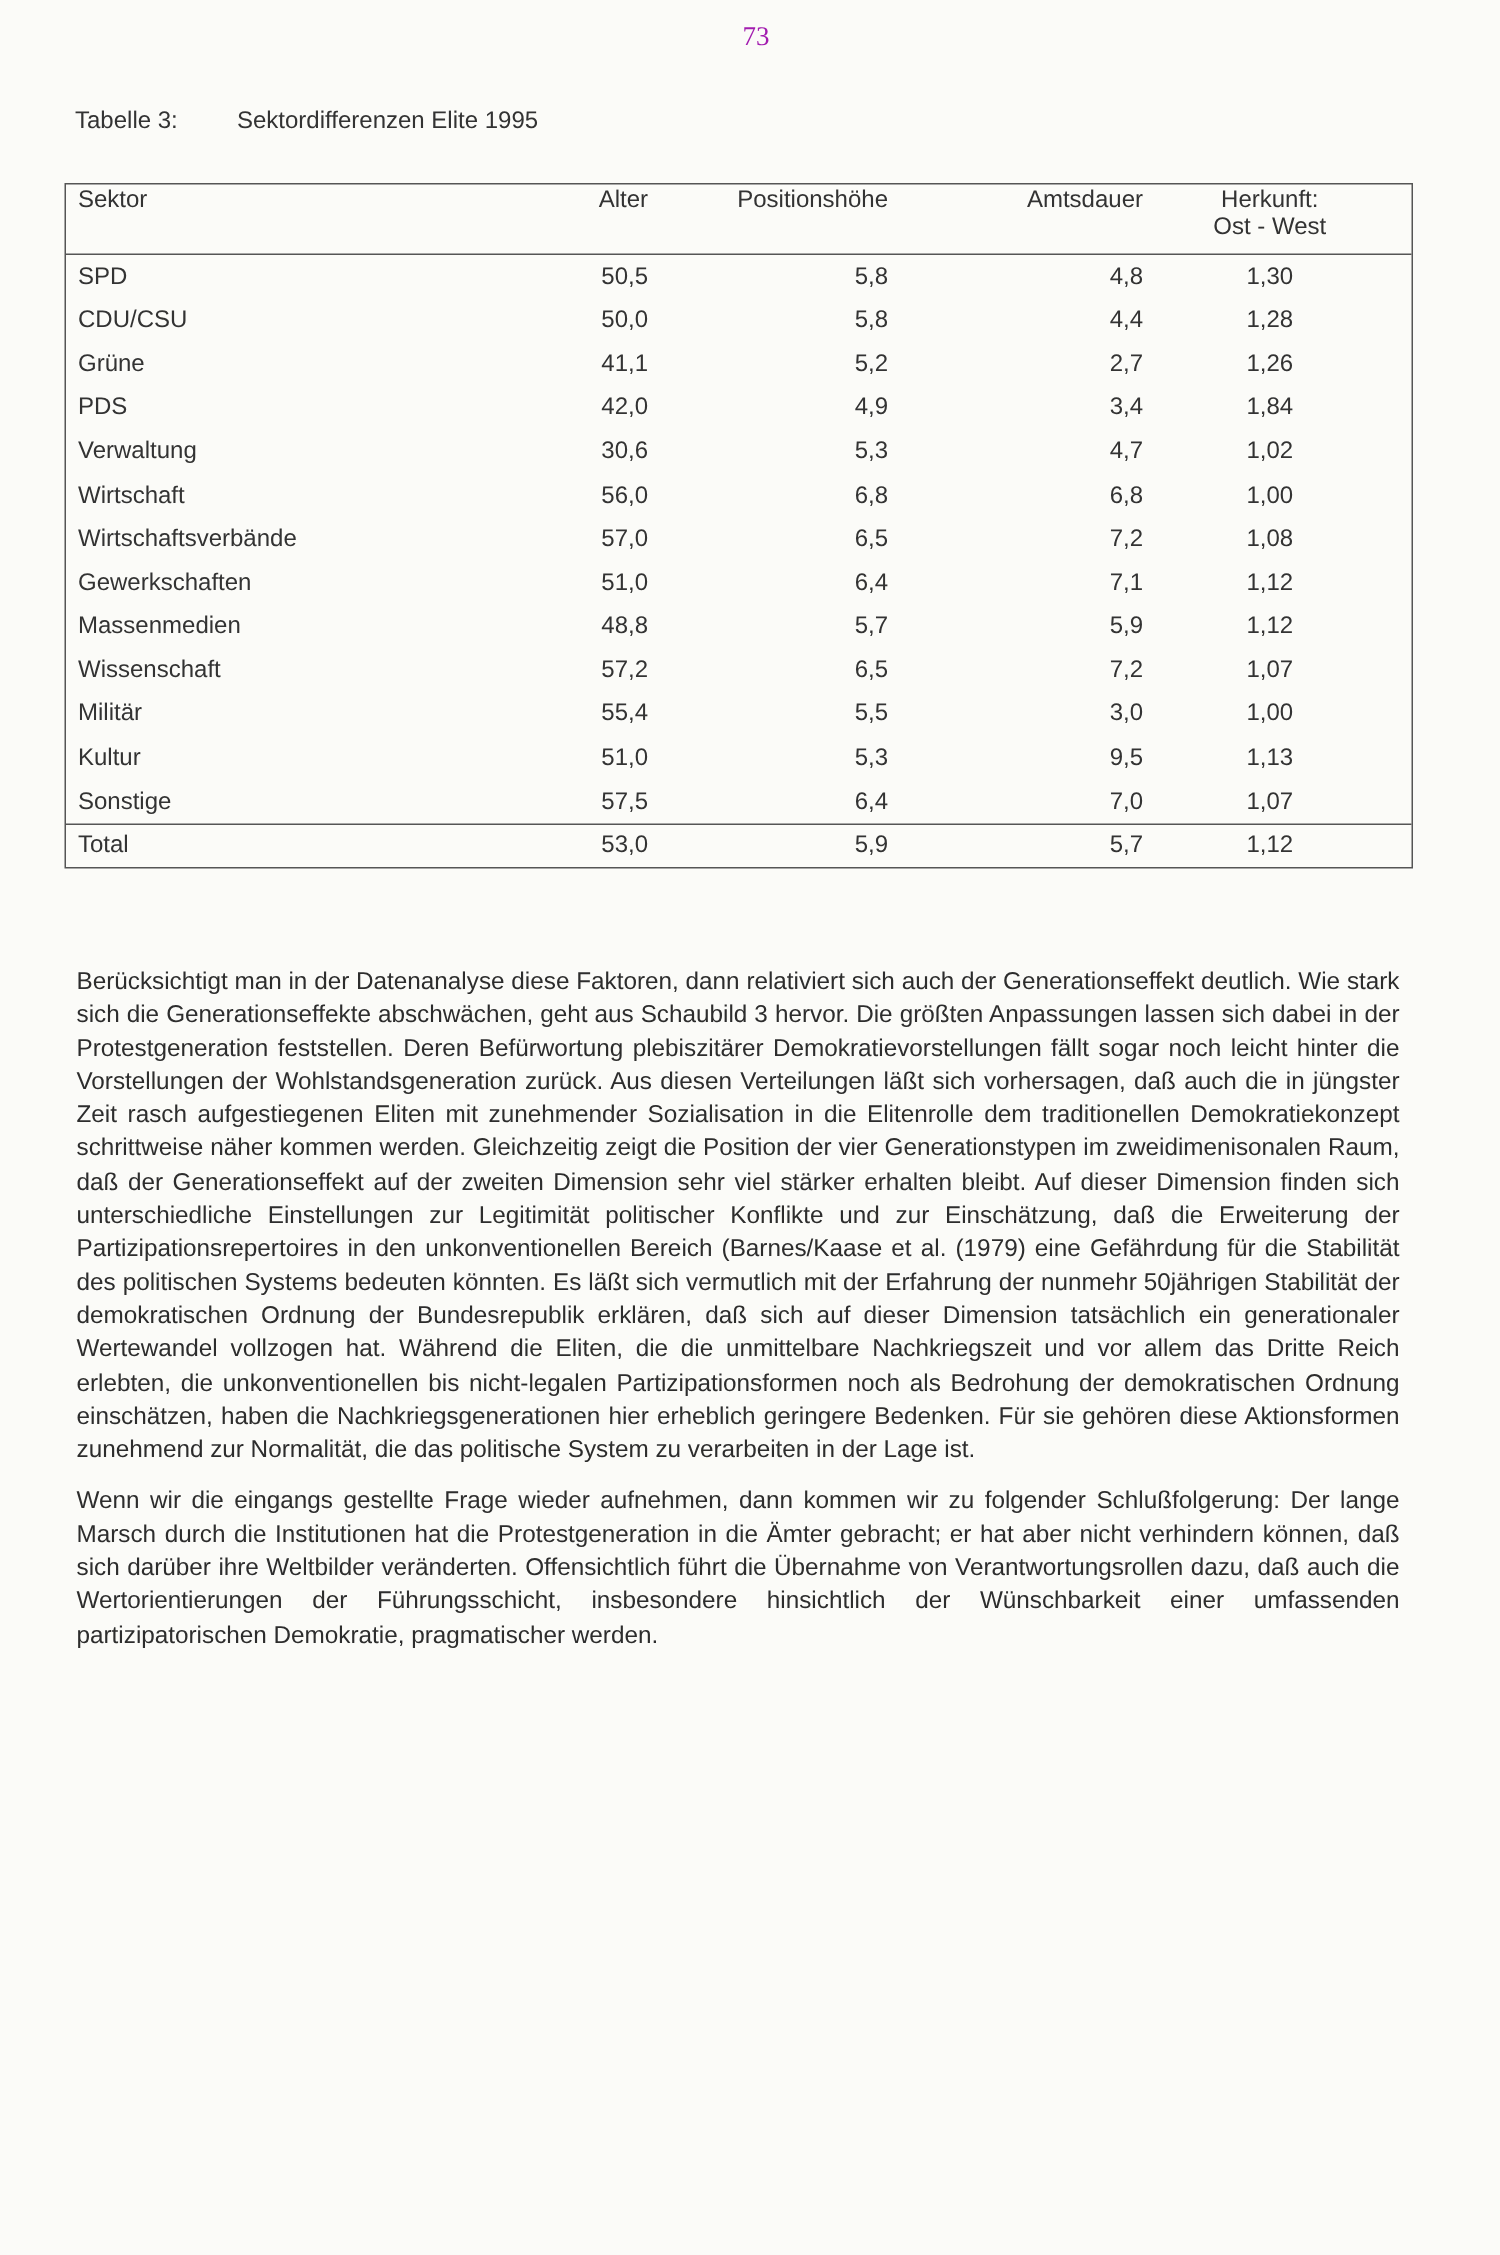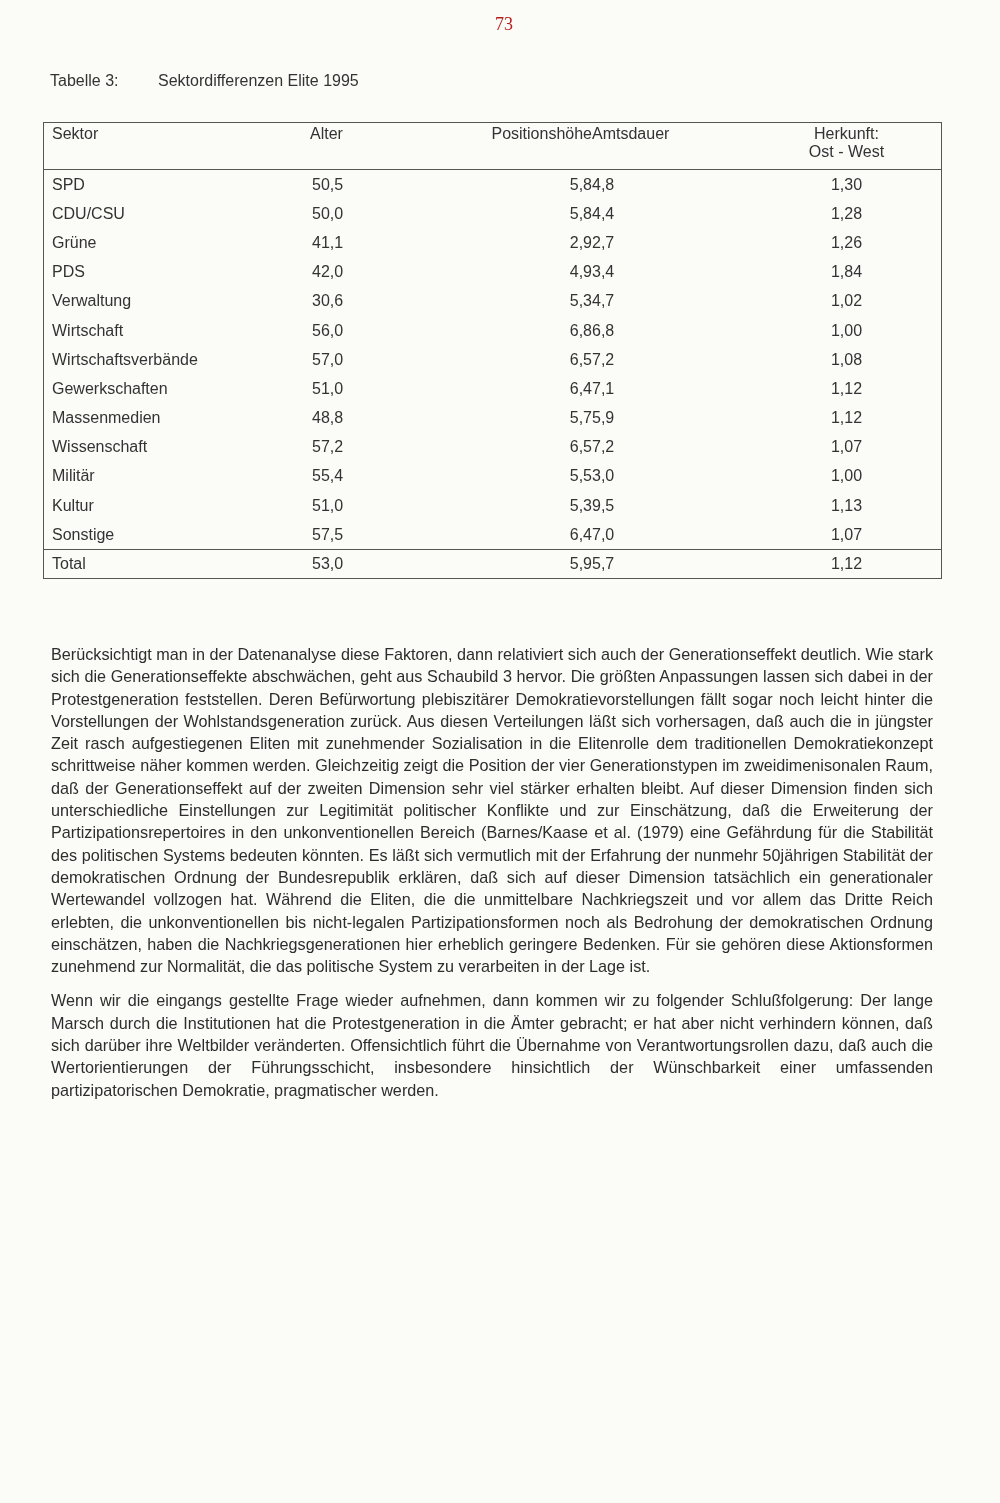--- a/index.html
+++ b/index.html
@@ -4,39 +4,39 @@
 <style>
   html, body { margin: 0; padding: 0; }
   body {
     width: 1000px; height: 1503px; position: relative;
     background: #fbfbf8; color: #2a2a2a;
     font-family: "Liberation Sans", sans-serif;
     overflow: hidden;
   }
   .page-number {
     position: absolute; top: 14px; left: 495px;
-    font-family: "Liberation Serif", serif; font-size: 18px; color: #b91c1c;
+    font-family: "Liberation Serif", serif; font-size: 18px; color: #a21caf;
   }
   .caption {
     position: absolute; top: 72px; left: 50px;
     font-size: 16px; color: #333;
   }
   .caption .label { display: inline-block; width: 108px; }
   .table-wrap {
     position: absolute; top: 122px; left: 43px; width: 897px;
     border: 1.5px solid #555;
   }
   table { width: 100%; border-collapse: collapse; font-size: 16px; color: #333; }
   th { font-weight: normal; vertical-align: top; padding: 0; height: 44px; }
   thead tr { border-bottom: 1.5px solid #555; }
   td { padding: 0; height: 29.2px; }
   .c0 { width: 210px; text-align: left; padding-left: 8px; }
-  .c1 { width: 120px; text-align: left; padding-left: 50px; }
+  .c1 { width: 120px; text-align: right; padding-left: 50px; }
   .c2 { width: 160px; text-align: right; }
-  .c3 { width: 170px; text-align: left; }
+  .c3 { width: 170px; text-align: right; }
   .c4 { text-align: center; padding-right: 10px; }
   th.c1 { padding-left: 48px; padding-top: 2px; }
   th { padding-top: 2px; }
   tr.total { border-top: 1.5px solid #555; }
   tr.total td { height: 28px; }
   .body-text {
     position: absolute; top: 643px; left: 51px; width: 882px;
     font-size: 16.2px; line-height: 22.3px; text-align: justify; color: #2d2d2d;
   }
   .body-text p { margin: 0 0 12px 0; }
@@ -75,21 +75,21 @@
         <tr>
           <td class="c0">CDU/CSU</td>
           <td class="c1">50,0</td>
           <td class="c2">5,8</td>
           <td class="c3">4,4</td>
           <td class="c4">1,28</td>
         </tr>
         <tr>
           <td class="c0">Grüne</td>
           <td class="c1">41,1</td>
-          <td class="c2">2,9</td>
+          <td class="c2">5,2</td>
           <td class="c3">2,7</td>
           <td class="c4">1,26</td>
         </tr>
         <tr>
           <td class="c0">PDS</td>
           <td class="c1">42,0</td>
           <td class="c2">4,9</td>
           <td class="c3">3,4</td>
           <td class="c4">1,84</td>
         </tr>

